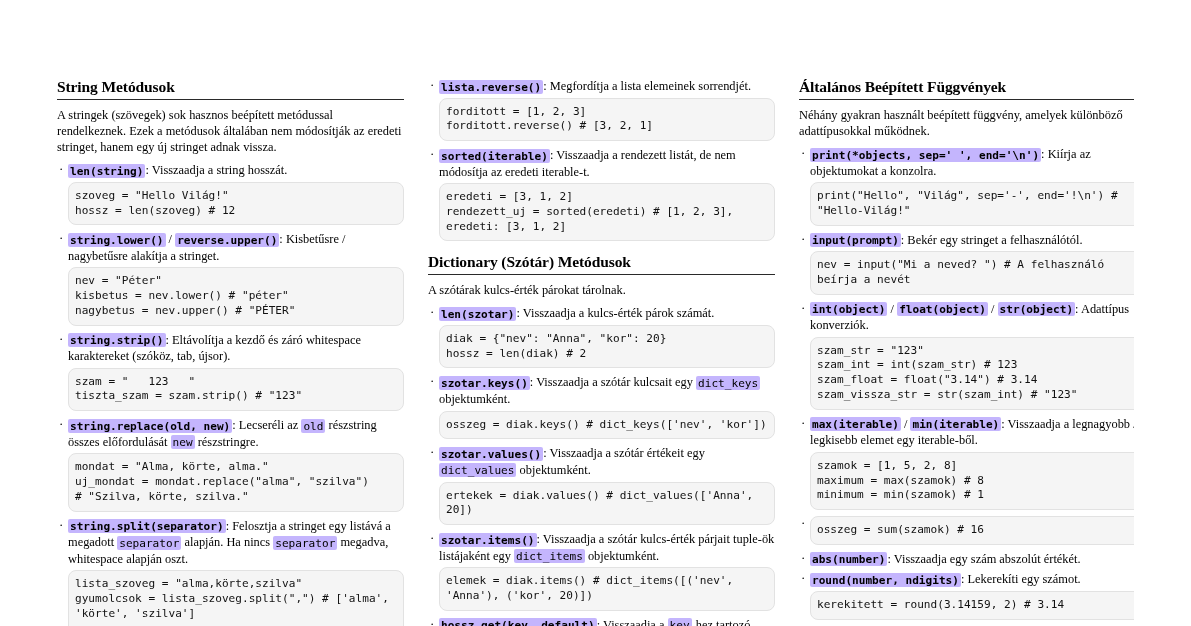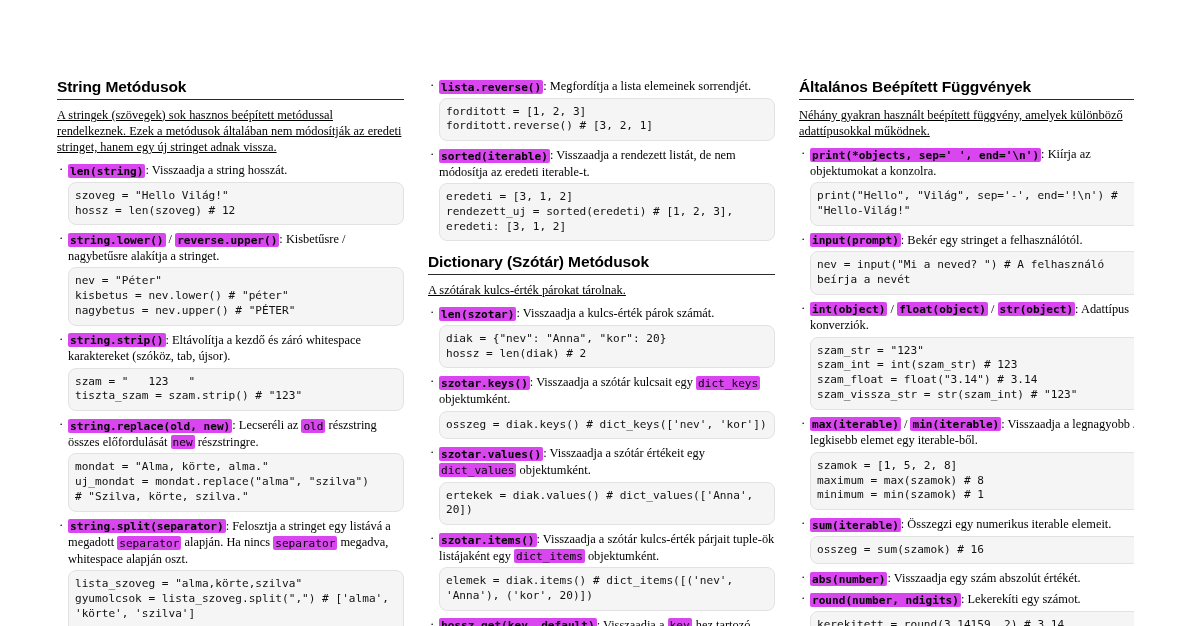--- a/index.html
+++ b/index.html
@@ -34,21 +34,21 @@
   }
 
   .column {
     width: 347px;
     flex: 0 0 347px;
     overflow: hidden;
   }
 
   
   .section-title {
-    font-family: Liberation Sans, sans-serif;
+    font-family: Liberation Serif, serif;
     font-weight: bold;
     font-size: 15.5px;
     line-height: 1.15;
     margin: 0 0 3px 0;
     padding: 0;
     letter-spacing: -0.1px;
   }
   .section-rule {
     border: 0;
     border-top: 1.6px solid #2a2a2a;
@@ -57,21 +57,20 @@
     width: 100%;
   }
   .section + .section {
     margin-top: 12px;
   }
 
   .intro {
     font-size: 12.4px;
     line-height: 1.30;
     margin: 0 0 7px 0;
-    text-decoration: underline;
   }
 
   
   ul.items {
     list-style: none;
     margin: 0;
     padding: 0;
   }
   li.item {
     position: relative;
@@ -90,21 +89,21 @@
   .item-desc {
     font-size: 12.4px;
     line-height: 1.32;
     margin: 0 0 3px 0;
   }
 
   
   code.inline {
     font-family: "DejaVu Sans Mono", "Liberation Mono", monospace;
     font-size: 11.1px;
-    background: #d946ef;
+    background: #c4b5fd;
     padding: 0.5px 2px;
     border-radius: 2px;
     white-space: pre;
   }
   code.inline.strong {
     font-weight: bold;
   }
 
   
   pre.code {
@@ -230,21 +229,20 @@
 szam_float = float("3.14") # 3.14
 szam_vissza_str = str(szam_int) # "123"</pre>
             </li>
             <li class="item">
               <div class="item-desc"><code class="inline strong">max(iterable)</code><span> / </span><code class="inline strong">min(iterable)</code><span>: Visszaadja a legnagyobb / legkisebb elemet egy iterable-ből.</span></div>
               <pre class="code">szamok = [1, 5, 2, 8]
 maximum = max(szamok) # 8
 minimum = min(szamok) # 1</pre>
             </li>
             <li class="item">
-              <div class="item-desc"><code class="inline strong">sum(iterable)</code><span>: Összegzi egy numerikus iterable elemeit.</span></div>
               <pre class="code">osszeg = sum(szamok) # 16</pre>
             </li>
             <li class="item">
               <div class="item-desc"><code class="inline strong">abs(number)</code><span>: Visszaadja egy szám abszolút értékét.</span></div>
             </li>
             <li class="item">
               <div class="item-desc"><code class="inline strong">round(number, ndigits)</code><span>: Lekerekíti egy számot.</span></div>
               <pre class="code">kerekitett = round(3.14159, 2) # 3.14</pre>
             </li>
           </ul>

